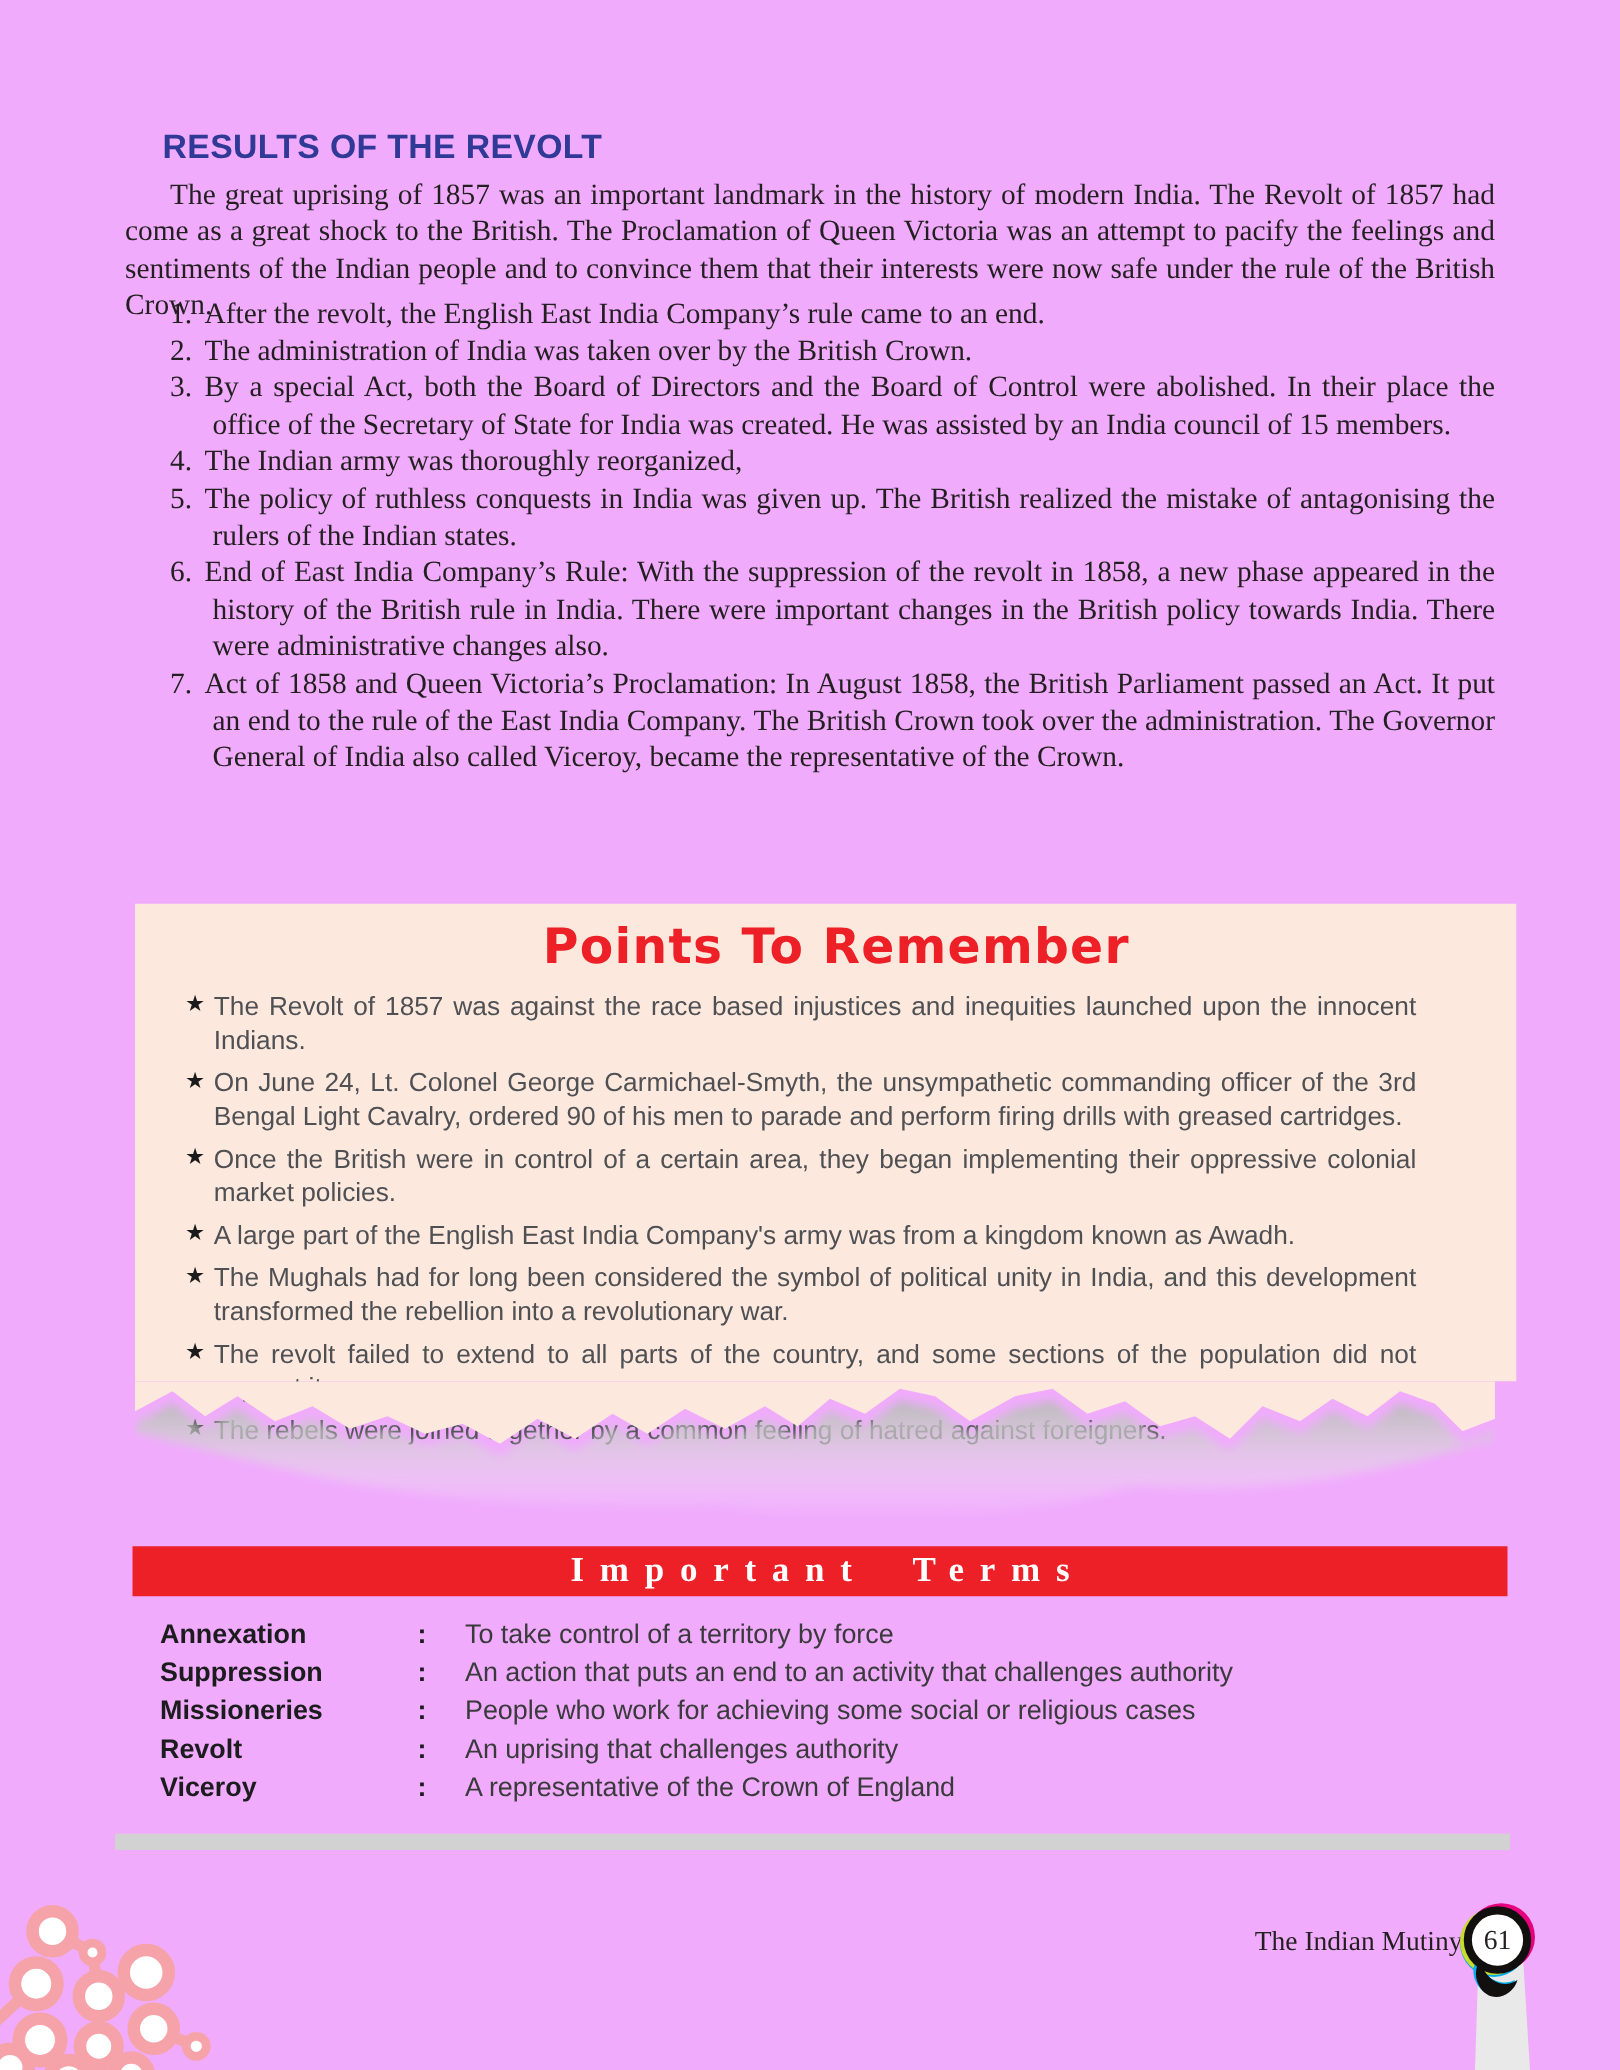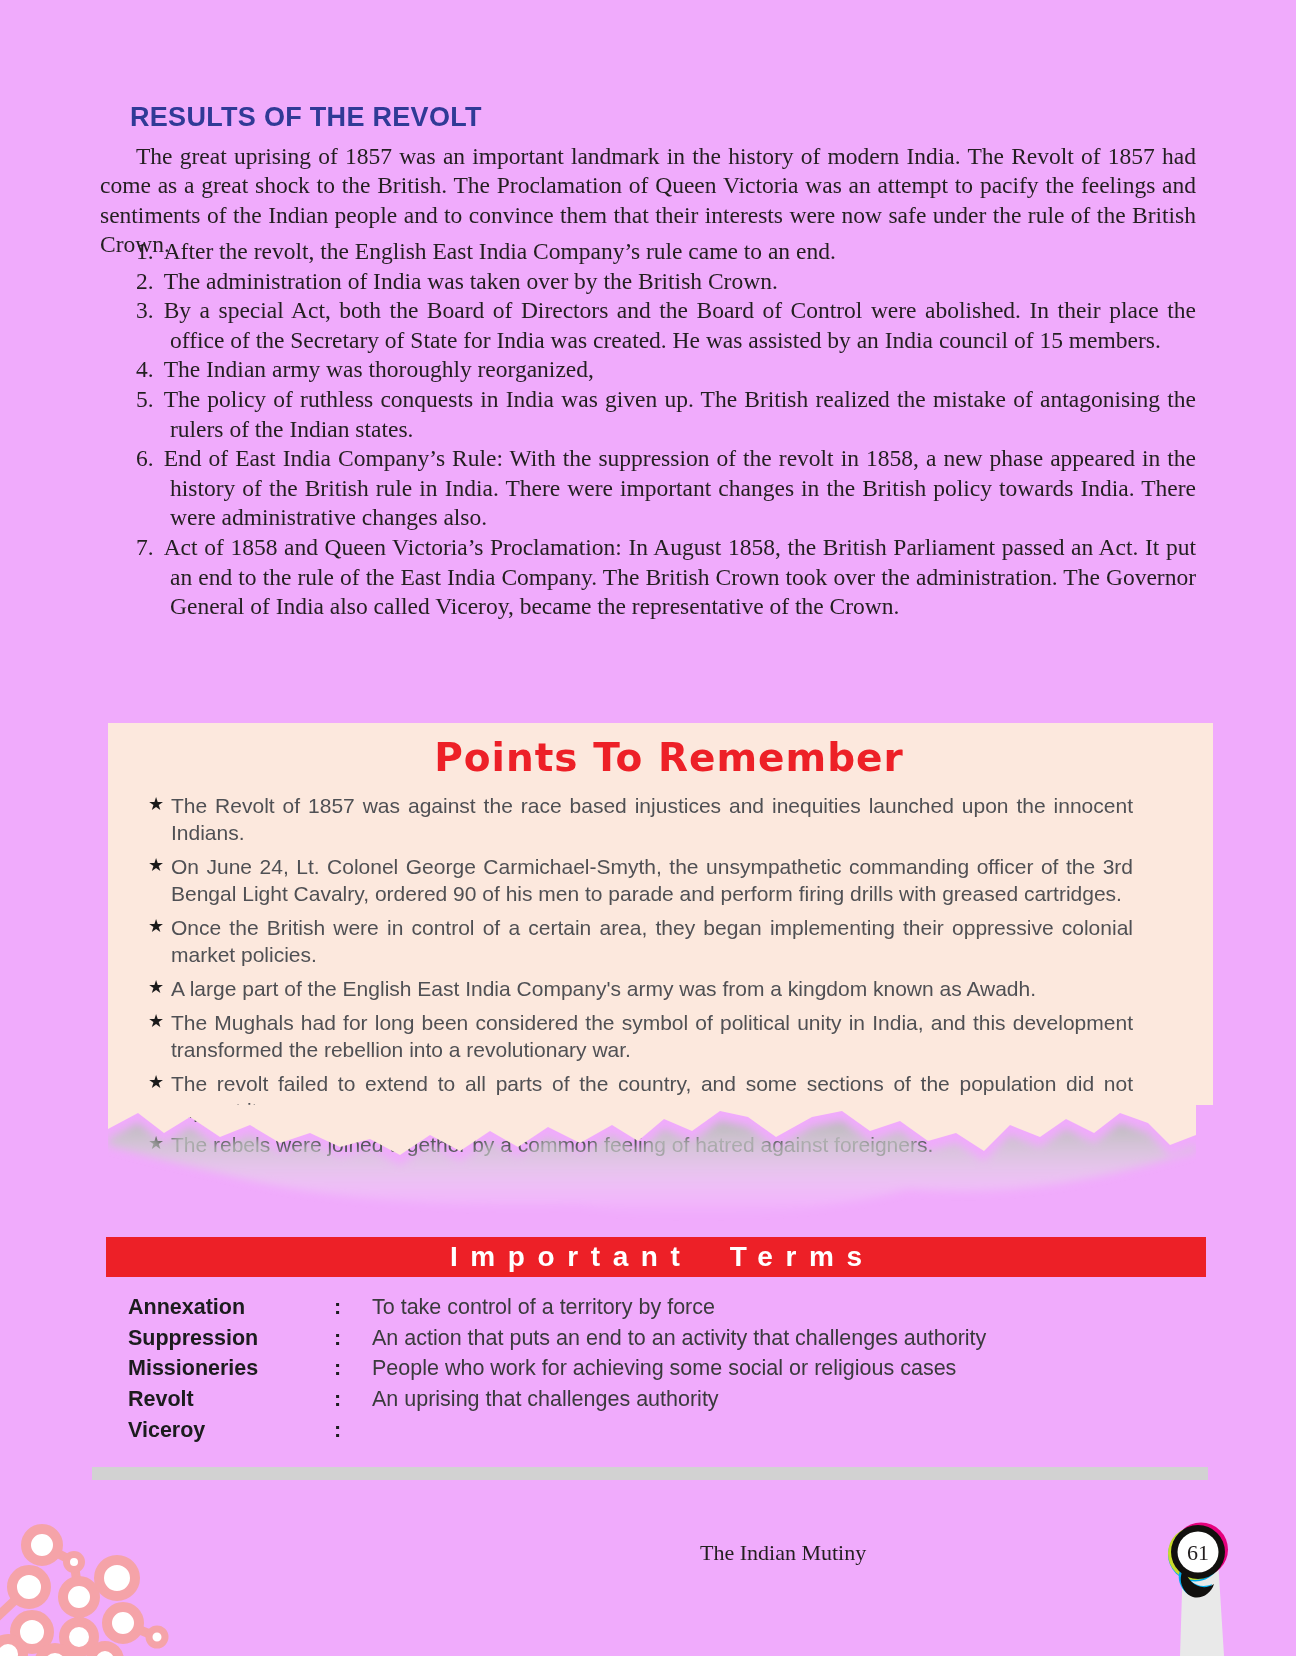--- a/index.html
+++ b/index.html
@@ -28,36 +28,36 @@
   .brow{display:flex;margin-bottom:7px;}
   .star{width:30px;flex:0 0 30px;font-size:18px;color:#1a1a1a;padding-top:1px;
     font-family:"DejaVu Sans", sans-serif;text-align:center;}
   .btxt{flex:1;font-family:"Liberation Sans", sans-serif;font-size:21px;
     line-height:27px;color:#4f5054;text-align:justify;}
 
   .tear{position:absolute;left:108px;top:1105px;width:1088px;height:130px;}
 
   .terms-banner{position:absolute;left:106px;top:1237px;width:1100px;height:40px;
     background:#ed2027;display:flex;align-items:center;justify-content:center;}
-  .terms-banner span{font-family:Liberation Sans, sans-serif;font-weight:bold;
+  .terms-banner span{font-family:Liberation Serif, serif;font-weight:bold;
     font-size:28px;color:#ffffff;letter-spacing:0.45em;word-spacing:0.6em;
     text-indent:0.45em;}
 
   .terms{position:absolute;left:128px;top:1295px;width:1020px;}
   .trow{display:grid;grid-template-columns:206px 38px 1fr;height:30.7px;
     font-family:"Liberation Sans", sans-serif;font-size:21.5px;}
   .term{font-weight:bold;color:#1c1c1e;}
   .colon{font-weight:bold;color:#1c1c1e;}
   .tdef{color:#3a3a3c;}
 
   .graybar{position:absolute;left:92px;top:1467px;width:1116px;height:13px;
     background:#d2d2d2;}
 
   .footer-chapter{position:absolute;left:700px;top:1540px;width:470px;
-    font-size:22px;color:#231f20;}
+    text-align:right;font-size:22px;color:#231f20;}
 
   .badge-svg{position:absolute;left:1158px;top:1518px;width:84px;height:138px;}
   .decor-svg{position:absolute;left:0;top:1416px;width:200px;height:240px;}
 </style>
 </head>
 <body>
 
 <div class="page">
 
   <h1 class="section-heading">RESULTS OF THE REVOLT</h1>
@@ -162,20 +162,21 @@
 
       <div class="trow">
         <span class="term">Revolt</span>
         <span class="colon">:</span>
         <span class="tdef">An uprising that challenges authority</span>
       </div>
 
       <div class="trow">
         <span class="term">Viceroy</span>
         <span class="colon">:</span>
+        <span class="tdef">A representative of the Crown of England</span>
       </div>
     </div>
 
   <div class="graybar"></div>
 
   <div class="footer-chapter">The Indian Mutiny</div>
 
   <svg class="badge-svg" viewBox="0 0 84 138">
     <polygon points="25,42 60,42 66,138 22,138" fill="#e9e9e9"></polygon>
     <circle cx="43" cy="31.5" r="27" fill="#e6007e"></circle>

